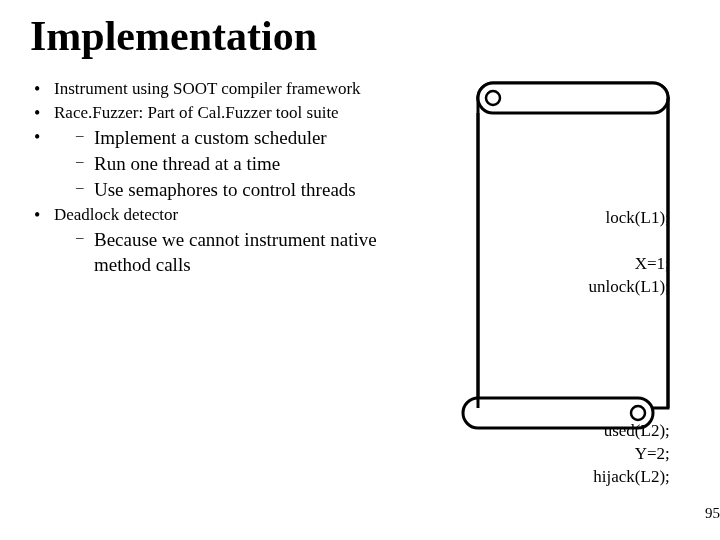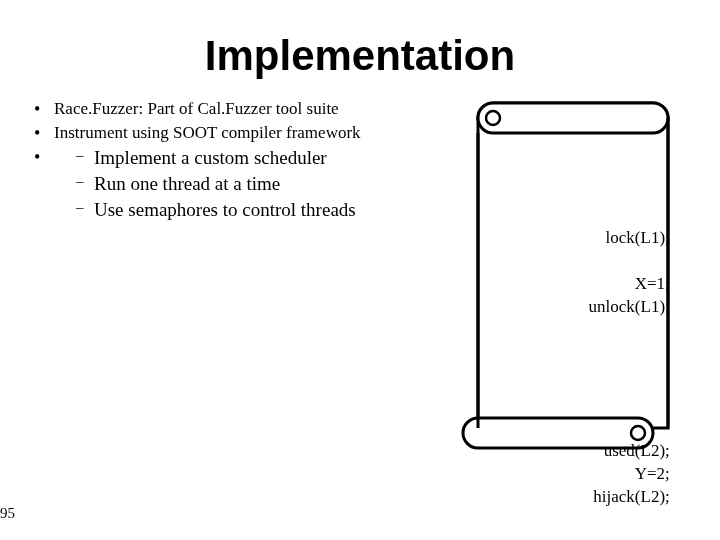--- a/index.html
+++ b/index.html
@@ -1,48 +1,53 @@
 <!DOCTYPE html>
 <html><head>
 <meta charset="utf-8">
 <style>
   * { box-sizing: border-box; margin: 0; padding: 0; }
   html, body { width: 720px; height: 540px; background: #fff; font-family: Georgia, "Times New Roman", serif; color: #000; }
   .slide { position: relative; width: 720px; height: 540px; padding: 10px 30px 20px 30px; }
-  .title { font-family: Liberation Sans, sans-serif; font-size: 42px; text-align: center; margin-top: 22px; margin-bottom: 18px; }
+  .title { font-family: Liberation Serif, serif; font-size: 42px; margin-top: 2px; margin-bottom: 18px; }
   .body { display: flex; gap: 10px; }
   .left { width: 410px; font-family: "Comic Sans MS", "Segoe Script", "Bradley Hand", cursive; font-size: 17px; line-height: 1.3; }
   .bullets { list-style: none; }
   .bullets > li { position: relative; padding-left: 24px; margin-bottom: 2px; }
   .bullets > li::before { content: "•"; position: absolute; left: 4px; top: 0; font-size: 18px; }
   .sub { list-style: none; margin-top: 2px; }
   .sub > li { position: relative; padding-left: 40px; font-size: 19px; margin-bottom: 1px; }
   .sub > li::before { content: "–"; position: absolute; left: 22px; top: 0; font-size: 15px; }
   .right { position: relative; width: 260px; height: 360px; }
   .scroll-svg { position: absolute; left: 0; top: 0; }
   .code { position: absolute; left: 52px; top: 60px; width: 180px; font-family: "Comic Sans MS", "Segoe Script", cursive; font-size: 17px; line-height: 1.35; white-space: pre; }
   .code-block { margin-bottom: 30px; text-align: right; }
-  .pagenum { position: absolute; left: 0; right: 0; bottom: 18px; text-align: left; font-family: "Comic Sans MS", cursive; font-size: 15px; }
+  .pagenum { position: absolute; left: 0; right: 0; bottom: 18px; text-align: right; font-family: "Comic Sans MS", cursive; font-size: 15px; }
 </style>
 </head>
 <body>
 
 <div class="slide">
   <h1 class="title">Implementation</h1>
 
   <div class="body">
     <div class="left">
       <ul class="bullets">
+        <li><span>Instrument using SOOT compiler framework</span></li>
         <li><span>Race.Fuzzer: Part of Cal.Fuzzer tool suite</span></li>
-        <li><span>Instrument using SOOT compiler framework</span></li>
         <li>
           <ul class="sub">
             <li><span>Implement a custom scheduler</span></li>
             <li><span>Run one thread at a time</span></li>
             <li><span>Use semaphores to control threads</span></li>
+          </ul>
+        </li>
+        <li><span>Deadlock detector</span>
+          <ul class="sub">
+            <li><span>Because we cannot instrument native method calls</span></li>
           </ul>
         </li>
       </ul>
     </div>
 
     <div class="right">
       <svg class="scroll-svg" width="260" height="360" viewBox="0 0 260 360">
 
         <rect x="40" y="5" width="190" height="30" rx="15" ry="15" fill="#fff" stroke="#000" stroke-width="3"></rect>
         <path d="M 55 20 a10 10 0 1 0 0.1 0" fill="none" stroke="#000" stroke-width="3"></path>

